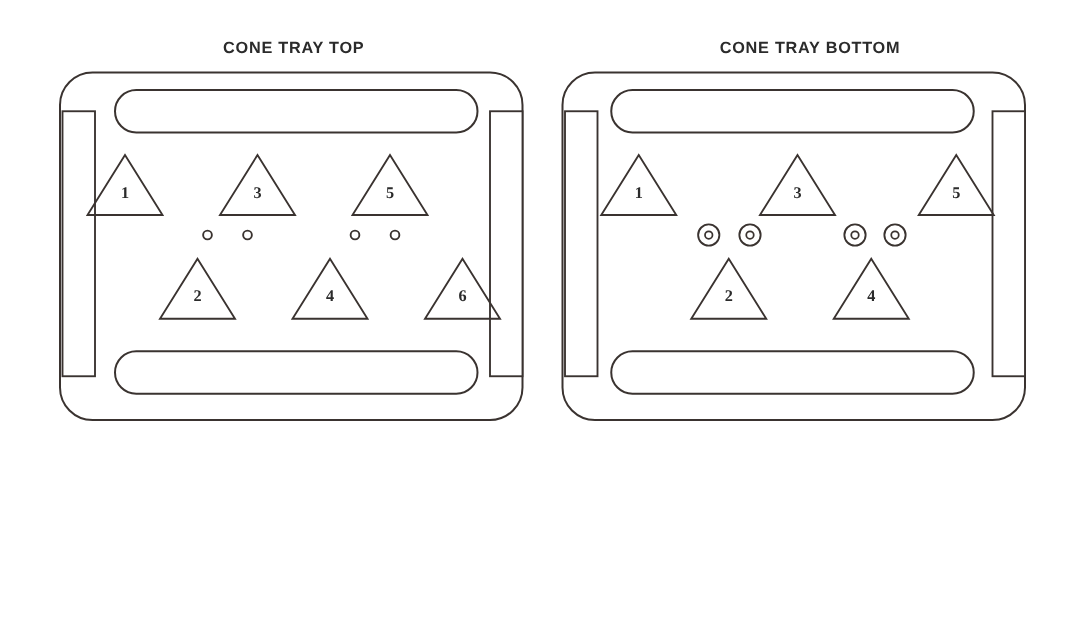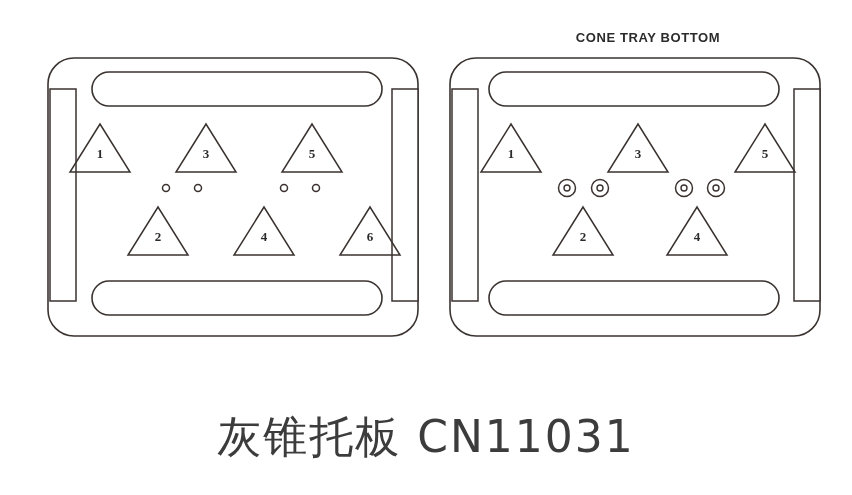--- a/index.html
+++ b/index.html
@@ -50,20 +50,21 @@
     position: absolute;
     left: 0;
     top: 0;
   }
 </style>
 </head>
 <body>
 
 <div class="stage">
 
+  <div class="tray-title" id="title-left">CONE TRAY TOP</div>
 
   <div class="tray-title" id="title-right">CONE TRAY BOTTOM</div>
 
   <svg class="diagram" id="drawing" width="852" height="495" viewBox="0 0 852 495" xmlns="http://www.w3.org/2000/svg">
       <g>
         <rect x="48" y="58" width="370" height="278" rx="26" ry="26" fill="#ffffff" stroke="#3a3330" stroke-width="1.6"></rect>
         <rect x="50" y="89" width="26" height="212" fill="#ffffff" stroke="#3a3330" stroke-width="1.5"></rect>
         <rect x="392" y="89" width="26" height="212" fill="#ffffff" stroke="#3a3330" stroke-width="1.5"></rect>
         <rect x="92" y="72" width="290" height="34" rx="17" ry="17" fill="#ffffff" stroke="#3a3330" stroke-width="1.6"></rect>
         <rect x="92" y="281" width="290" height="34" rx="17" ry="17" fill="#ffffff" stroke="#3a3330" stroke-width="1.6"></rect>
@@ -142,15 +143,14 @@
           <circle cx="684" cy="188" r="8.5" fill="none" stroke="#3a3330" stroke-width="1.5"></circle>
           <circle cx="684" cy="188" r="3" fill="none" stroke="#3a3330" stroke-width="1.4"></circle>
         </g>
         <g>
           <circle cx="716" cy="188" r="8.5" fill="none" stroke="#3a3330" stroke-width="1.5"></circle>
           <circle cx="716" cy="188" r="3" fill="none" stroke="#3a3330" stroke-width="1.4"></circle>
         </g>
       </g>
     </svg>
 
-  <div class="caption">灰锥托板 CN11031</div>
 
 </div>
 
 </body></html>

